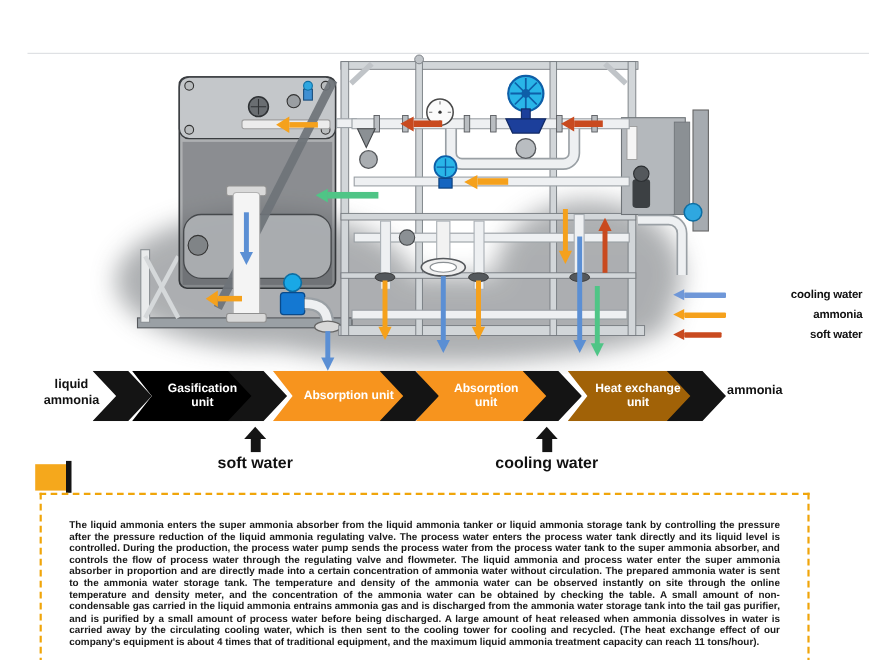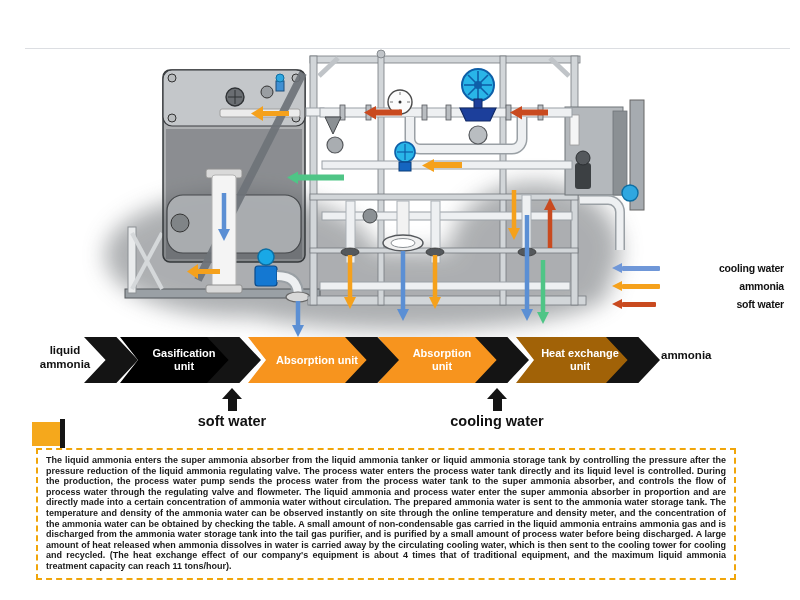--- a/index.html
+++ b/index.html
@@ -49,21 +49,21 @@
   .up-arrow .shaft{width:9px;height:12px;background:#141414;}
   .input-label{font-weight:bold;font-size:14.5px;margin-top:2px;white-space:nowrap;}
 
   
   .deco-square{left:32px;top:422px;width:28px;height:24px;background:#F5A81C;}
   .deco-bar{left:60px;top:419px;width:5px;height:31px;background:#141414;}
   .desc-panel{
     left:36px;top:448px;width:700px;box-sizing:border-box;
     border:2px dashed #F0A50A;background:#fff;padding:5px 8px 6px 8px;
   }
-  .desc-panel p{margin:0;font-size:9px;font-weight:bold;line-height:10.6px;text-align:justify;color:#1a1a1a;}
+  .desc-panel p{margin:17px;font-size:9px;font-weight:bold;line-height:10.6px;text-align:justify;color:#1a1a1a;}
 </style>
 </head>
 <body>
 
 <div class="abs top-divider"></div>
 
 <svg class="abs machine" viewBox="0 0 600 295">
   <defs>
     <filter id="soft" x="-40%" y="-40%" width="180%" height="180%">
         <feGaussianBlur stdDeviation="11"></feGaussianBlur>

